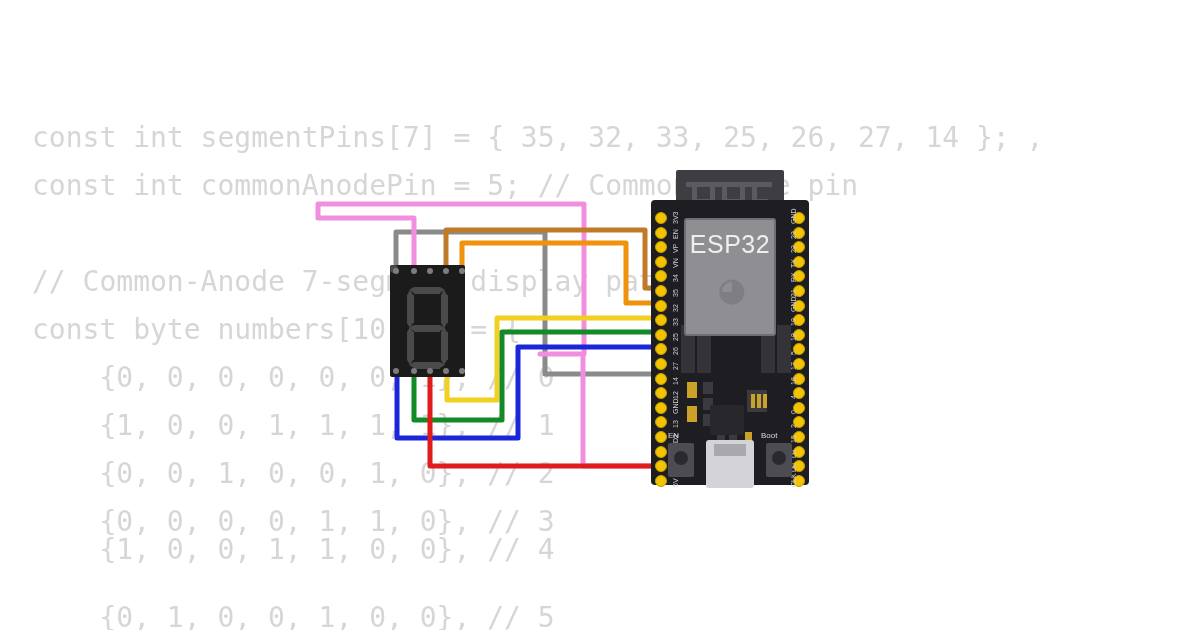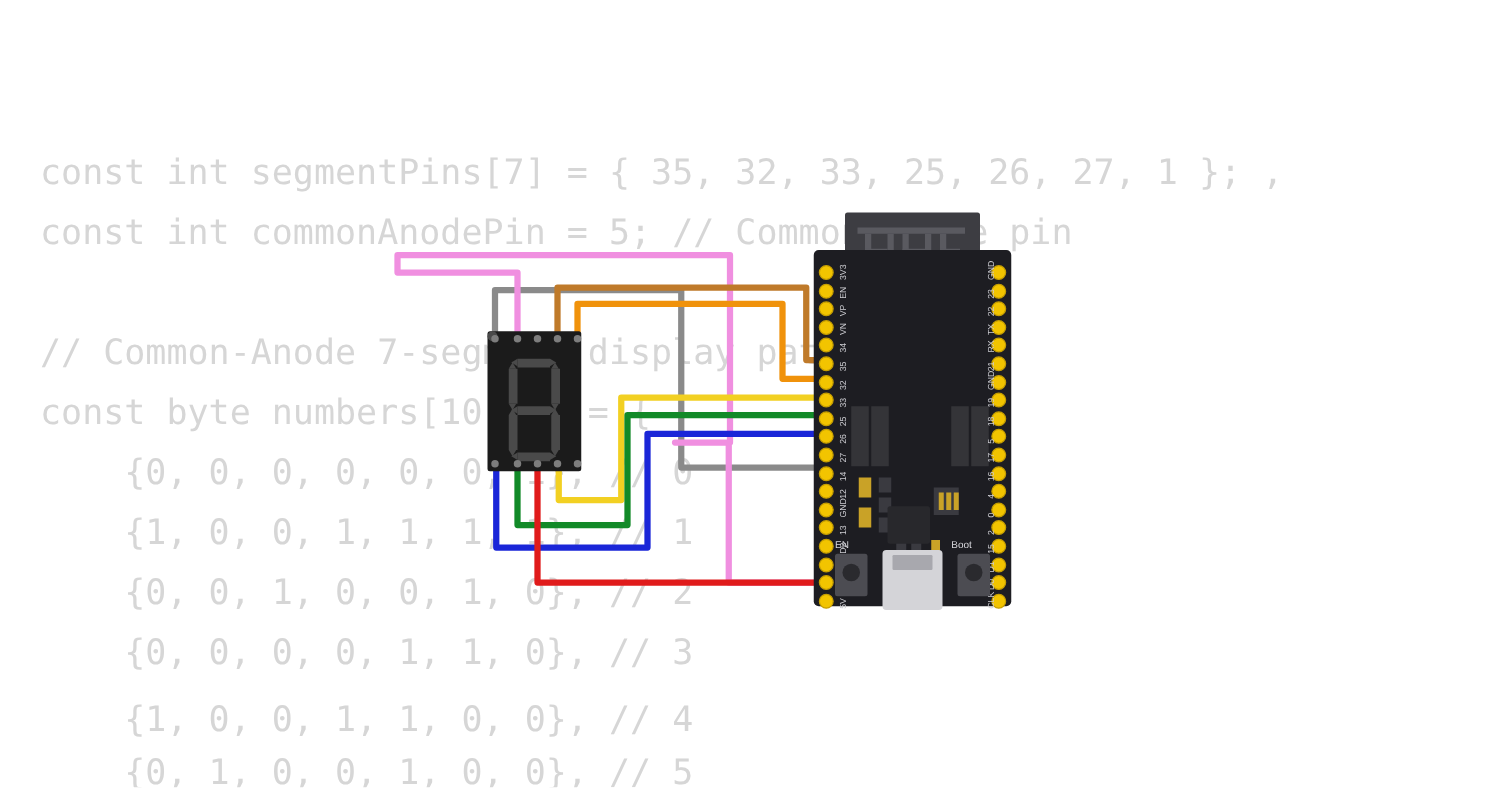--- a/index.html
+++ b/index.html
@@ -264,30 +264,30 @@
     background: #343438;
     z-index: 5;
   }
 </style>
 </head>
 <body>
 
 <div id="stage">
 
   <div id="code-layer">
-    <div class="code-line" style="top:114px">const int segmentPins[7] = { 35, 32, 33, 25, 26, 27, 1 }; ,</div>
+    <div class="code-line" style="top:114px">const int segmentPins[7] = { 35, 32, 33, 25, 26, 27, 14 }; ,</div>
     <div class="code-line" style="top:162px">const int commonAnodePin = 5; // Common anode pin</div>
     <div class="code-line" style="top:210px"></div>
     <div class="code-line" style="top:258px">// Common-Anode 7-segment display patterns</div>
     <div class="code-line" style="top:306px">const byte numbers[10][7] = {</div>
     <div class="code-line" style="top:354px">    {0, 0, 0, 0, 0, 0, 1}, // 0</div>
     <div class="code-line" style="top:402px">    {1, 0, 0, 1, 1, 1, 1}, // 1</div>
     <div class="code-line" style="top:450px">    {0, 0, 1, 0, 0, 1, 0}, // 2</div>
     <div class="code-line" style="top:498px">    {0, 0, 0, 0, 1, 1, 0}, // 3</div>
-    <div class="code-line" style="top:552px">    {1, 0, 0, 1, 1, 0, 0}, // 4</div>
+    <div class="code-line" style="top:526px">    {1, 0, 0, 1, 1, 0, 0}, // 4</div>
     <div class="code-line" style="top:594px">    {0, 1, 0, 0, 1, 0, 0}, // 5</div>
   </div>
 
   <svg id="circuit-layer" viewBox="0 0 1200 630">
     <g fill="none" stroke-linecap="round" stroke-linejoin="round" stroke-width="5">
 
       <path stroke="#8a8a8a" d="M 396,268 L 396,232 L 545,232 L 545,374 L 655,374"></path>
 
       <path stroke="#f08fe0" d="M 414,268 L 414,218 L 318,218 L 318,204 L 584,204 L 584,354 L 540,354 L 540,354 L 583,354 L 583,466 L 655,466"></path>
 
@@ -357,20 +357,24 @@
     <div class="smd-part" style="left:52px;top:214px;width:10px;height:12px;"></div>
     <div class="smd-part" style="left:96px;top:190px;width:20px;height:22px;"></div>
     <div class="smd-gold" style="left:100px;top:194px;width:4px;height:14px;"></div>
     <div class="smd-gold" style="left:106px;top:194px;width:4px;height:14px;"></div>
     <div class="smd-gold" style="left:112px;top:194px;width:4px;height:14px;"></div>
     <div class="smd-gold" style="left:94px;top:232px;width:7px;height:14px;"></div>
     <div class="smd-part" style="left:66px;top:232px;width:8px;height:14px;"></div>
     <div class="smd-part" style="left:78px;top:232px;width:8px;height:14px;"></div>
   </div>
 
+  <div id="esp32-can">
+    <div id="esp32-label">ESP32</div>
+    <div id="esp32-wifi-glyph">◕</div>
+  </div>
 
   <div id="chip-ic"></div>
   <div id="usb-conn"></div>
   <div class="tact-btn" style="left:668px;top:443px"></div>
   <div class="tact-btn" style="left:766px;top:443px"></div>
   <div class="btn-cap" style="left:668px;top:431px">EN</div>
   <div class="btn-cap" style="left:761px;top:431px">Boot</div>
 
 <div class="pin-pad" style="top: 212px; left: 655px;"></div>
     <div class="pin-label" style="left: 672px; top: 224px;">3V3</div>

